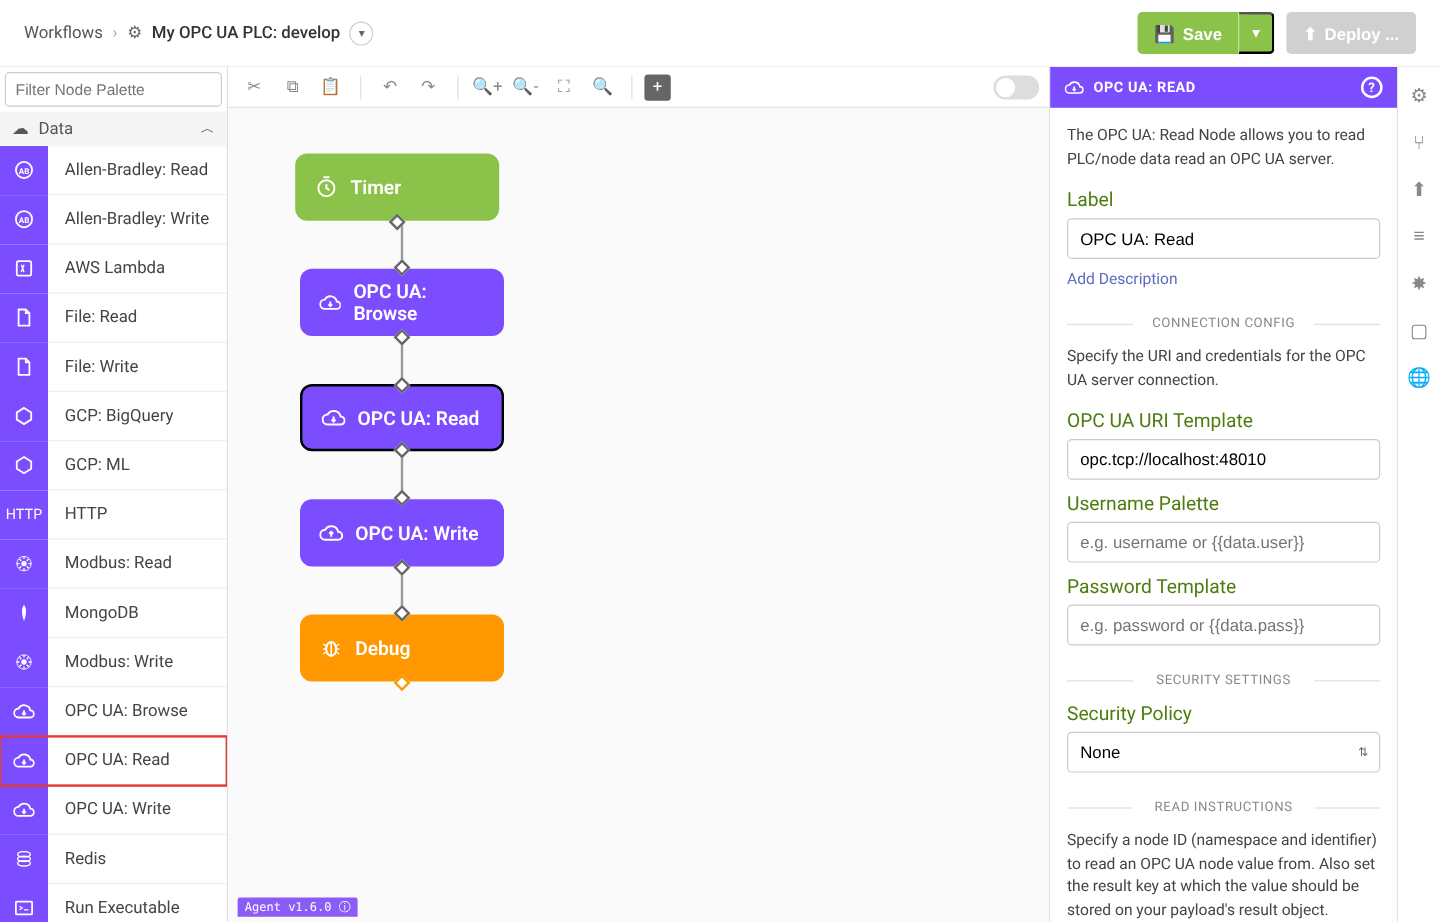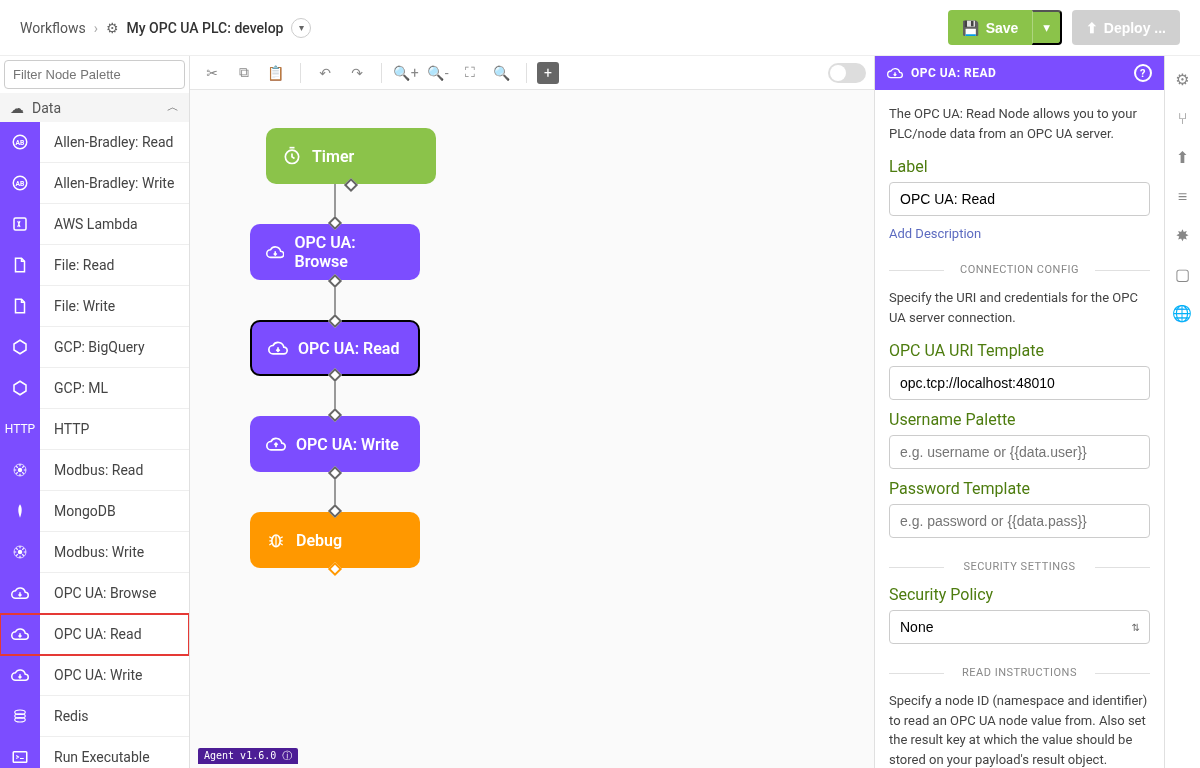--- a/index.html
+++ b/index.html
@@ -29,36 +29,36 @@
 .pal-label { padding-left:14px; font-size:14px; color:#444;}
 .pal-item.highlight { outline:2px solid #e53935; outline-offset:-1px;}
 .canvas-wrap { flex:1; position:relative; background:#fafafa; }
 .toolbar { height:34px; background:#fff; border-bottom:1px solid #e5e5e5; display:flex; align-items:center; padding:0 8px; gap:4px;}
 .tb-icon { width:28px; height:28px; display:flex; align-items:center; justify-content:center; color:#888; border-radius:3px; font-size:14px;}
 .tb-sep { width:1px; height:20px; background:#e0e0e0; margin:0 6px;}
 .toggle { margin-left:auto; width:38px; height:20px; border-radius:10px; background:#ddd; position:relative;}
 .toggle::after { content:""; width:16px; height:16px; background:#fff; border-radius:50%; position:absolute; top:2px; left:2px;}
 .canvas { position:absolute; top:34px; left:0; right:0; bottom:0; }
 .node { position:absolute; width:170px; height:56px; border-radius:10px; display:flex; align-items:center; gap:10px; padding:0 16px; color:#fff; font-weight:600; font-size:16px;}
-.node-timer { background:#8BC34A; top:38px; left:76px;}
+.node-timer { background:#8BC34A; top:38px; left:56px;}
 .node-browse { background:#7C4DFF; top:134px; left:60px;}
 .node-read { background:#7C4DFF; top:230px; left:60px; border:2px solid #000;}
 .node-write { background:#7C4DFF; top:326px; left:60px;}
 .node-debug { background:#FF9800; top:422px; left:60px;}
 .node-icon-svg { width:20px; height:20px; fill:#fff; display:block;}
 .port { position:absolute; width:10px; height:10px; background:#fff; border:2px solid #666; left:50%; transform:translateX(-50%) rotate(45deg);}
 .port-t { top:-6px;}
 .port-b { bottom:-6px;}
 .port-bd { bottom:-6px; border-color:#FF9800; background:#fff;}
 .wire { position:absolute; width:2px; background:#999; left:144px;}
 .w1 { top:94px; height:40px;}
 .w2 { top:190px; height:40px;}
 .w3 { top:286px; height:40px;}
 .w4 { top:382px; height:40px;}
-.agent-tag { position:absolute; bottom:4px; left:8px; background:#4c1d95; color:#fff; font-family:monospace; font-size:10px; padding:1px 6px; border-radius:2px 2px 0 0;}
+.agent-tag { position:absolute; bottom:4px; left:8px; background:#8b5cf6; color:#fff; font-family:monospace; font-size:10px; padding:1px 6px; border-radius:2px 2px 0 0;}
 .panel { width:290px; border-left:1px solid #e0e0e0; display:flex; flex-direction:column; overflow-y:auto;}
 .panel-header { background:#7C4DFF; color:#fff; padding:8px 12px; display:flex; align-items:center; gap:8px; font-weight:700; font-size:12px; letter-spacing:0.5px;}
 .panel-header .help { margin-left:auto; width:18px; height:18px; border:2px solid #fff; border-radius:50%; display:flex; align-items:center; justify-content:center; font-size:11px;}
 .panel-body { padding:14px 14px 40px; font-size:13px; color:#444;}
 .panel-body p { line-height:1.5; margin-bottom:14px;}
 .form-label { font-size:16px; color:#4d7c0f; margin:10px 0 6px; display:block;}
 .form-input { width:100%; padding:8px 10px; border:1px solid #ccc; border-radius:4px; font-size:14px;}
 .link { color:#5C6BC0; font-size:13px; display:inline-block; margin-top:10px;}
 .section-title { text-align:center; font-size:11px; color:#888; letter-spacing:0.5px; margin:22px 0 12px; position:relative;}
 .section-title::before,.section-title::after { content:""; position:absolute; top:50%; width:55px; height:1px; background:#e0e0e0;}
@@ -322,21 +322,21 @@
   <div class="panel">
     <div class="panel-header">
       <svg width="16" height="16" viewBox="0 0 24 24">
           <path d="M6 19a5 5 0 010-10 7 7 0 0113 2 4 4 0 010 8H6z" fill="none" stroke="#fff" stroke-width="2"></path>
           <path d="M12 11v5m-2-2l2 2 2-2" stroke="#fff" stroke-width="2" fill="none"></path>
         </svg>
       <span>OPC UA: READ</span>
       <span class="help">?</span>
     </div>
     <div class="panel-body">
-      <p>The OPC UA: Read Node allows you to your PLC/node data from an OPC UA server.</p>
+      <p>The OPC UA: Read Node allows you to read PLC/node data read an OPC UA server.</p>
       <label class="form-label">Label</label>
       <input class="form-input" value="OPC UA: Read" style="">
       <a class="link">Add Description</a>
       <div class="section-title">CONNECTION CONFIG</div>
       <p>Specify the URI and credentials for the OPC UA server connection.</p>
       <label class="form-label">OPC UA URI Template</label>
       <input class="form-input" value="opc.tcp://localhost:48010" style="">
       <label class="form-label">Username Palette</label>
       <input class="form-input" placeholder="e.g. username or {{data.user}}" style="">
       <label class="form-label">Password Template</label>

